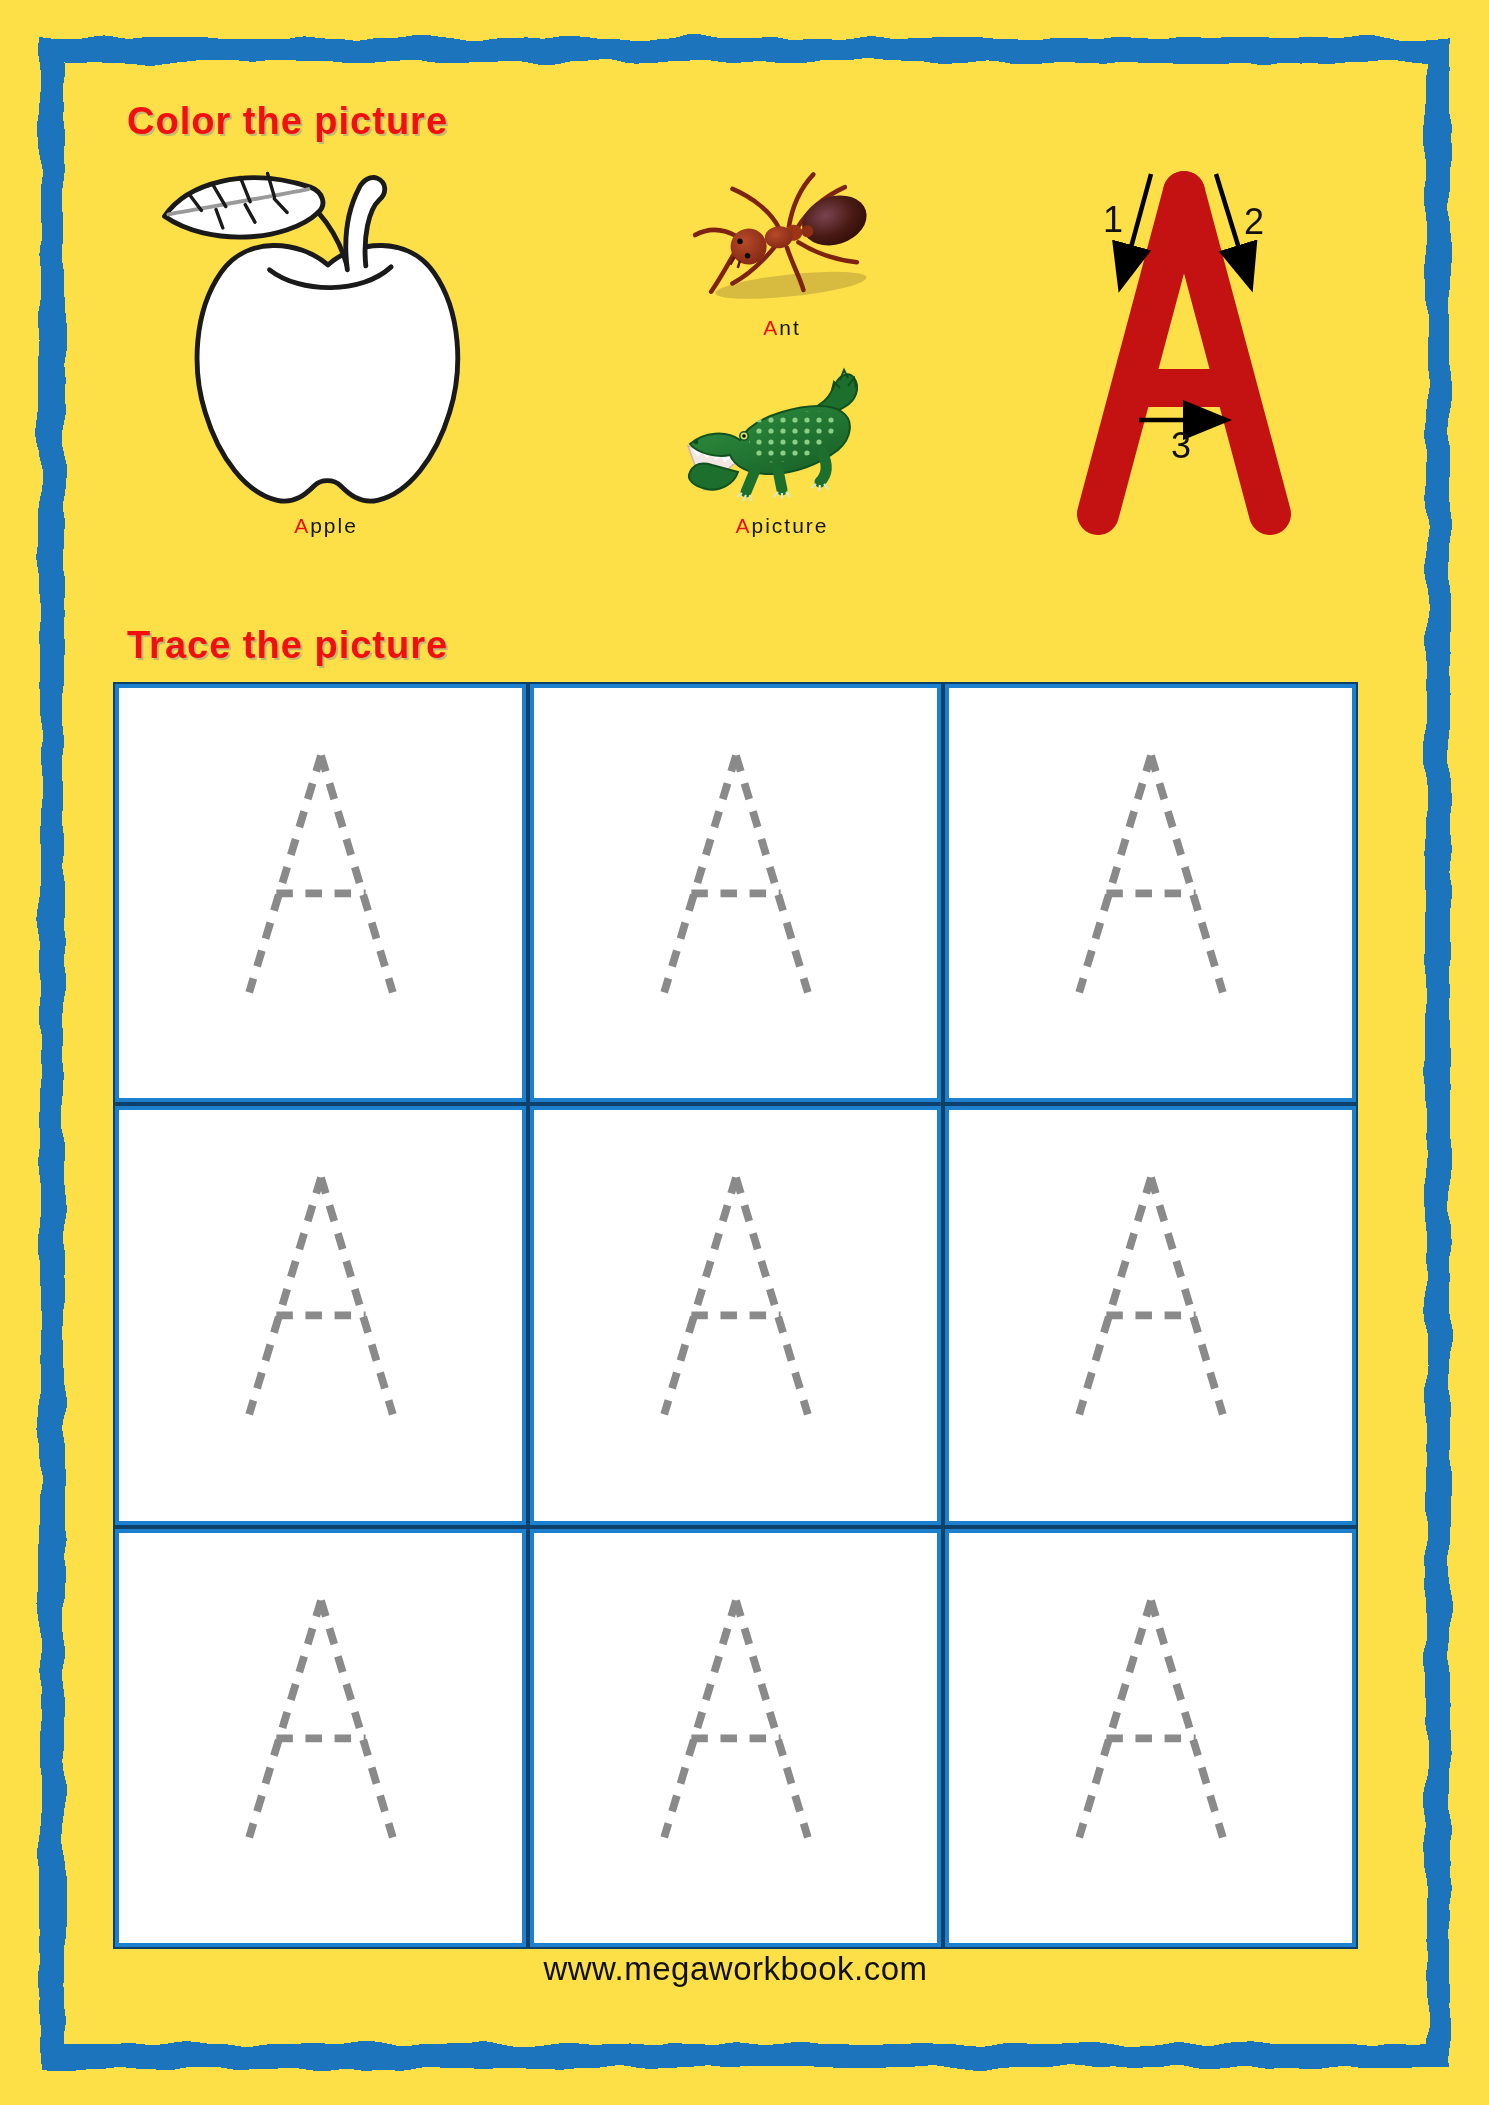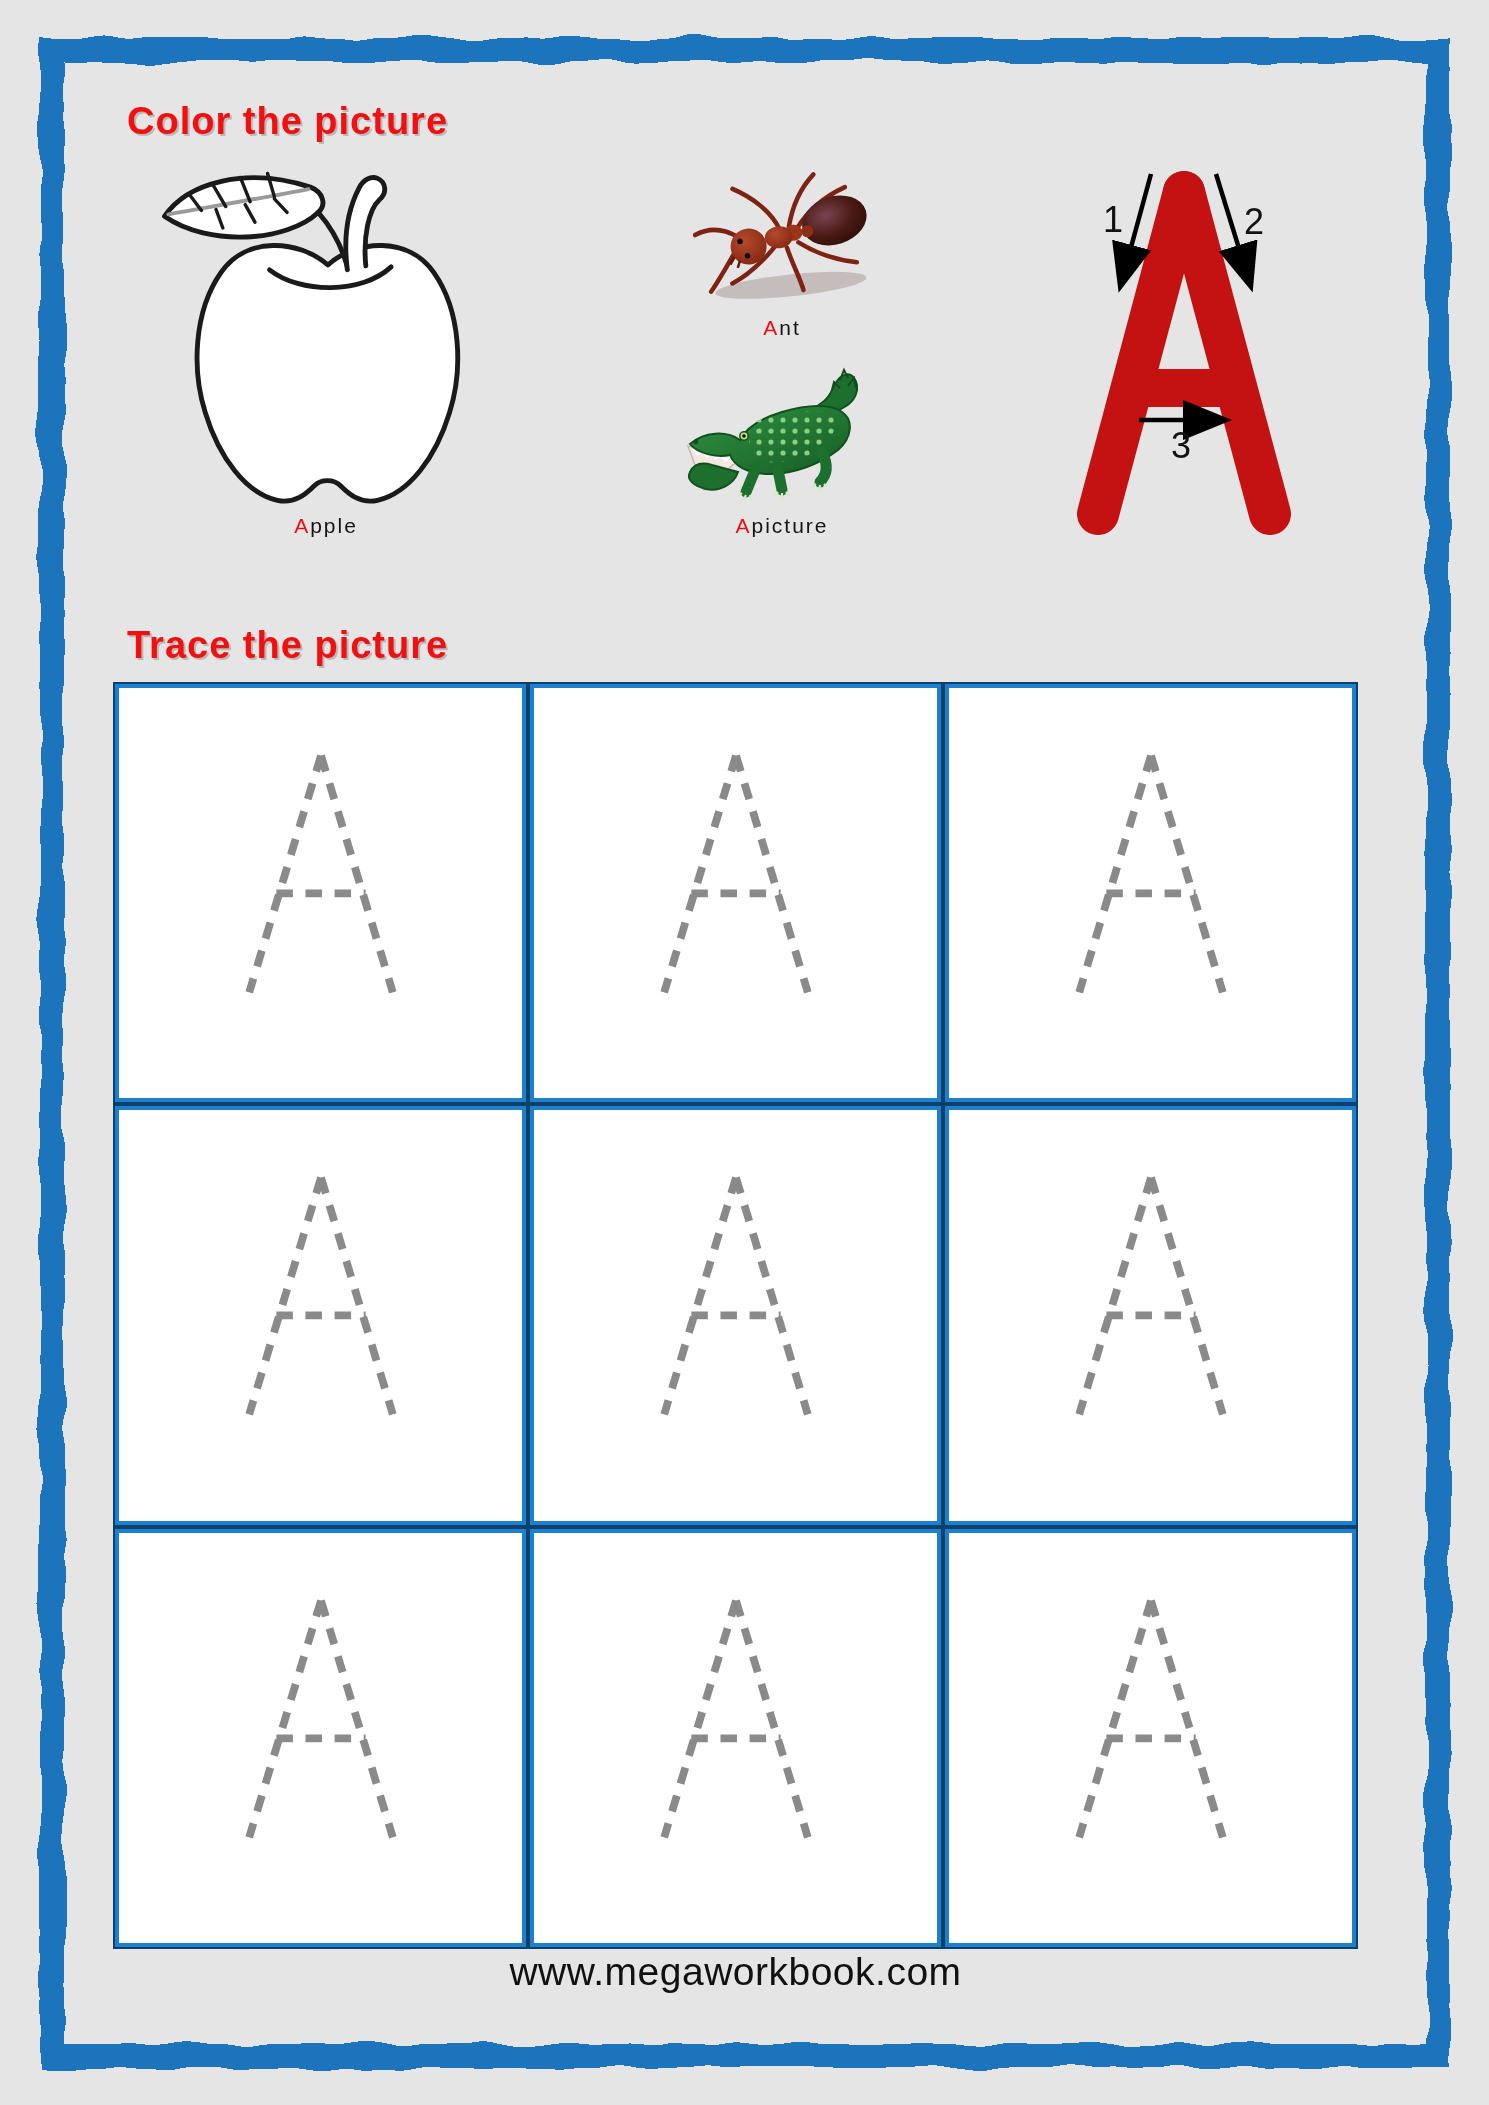--- a/index.html
+++ b/index.html
@@ -1,17 +1,17 @@
 <!DOCTYPE html>
 <html><head>
 <meta charset="utf-8">
 <style>
   html,body { margin:0; padding:0; background:#ffffff; }
   .page {
-    position:relative; width:1489px; height:2105px; background:#e5e5e5;
+    position:relative; width:1489px; height:2105px; background:#fde047;
     font-family:"Liberation Sans", sans-serif; overflow:hidden;
   }
   .frame-svg { position:absolute; left:0; top:0; width:1489px; height:2105px; pointer-events:none; }
 
   .heading {
     position:absolute; font-size:38px; font-weight:700; color:#f20f0f;
     letter-spacing:1px; text-shadow:2px 2px 0 rgba(150,150,150,.55);
     font-family:"Liberation Sans", sans-serif; white-space:nowrap;
   }
   #heading-color { left:127px; top:100px; }
@@ -41,21 +41,21 @@
     border:2px solid #0d4169;
     box-shadow:inset 0 0 0 4px #1c80cf;
     display:flex; justify-content:center; align-items:flex-start;
     padding-top:58px; box-sizing:border-box;
   }
   .traceA { width:176px; height:262px; }
   .dash { fill:none; stroke:#8a8a8a; stroke-width:8; stroke-dasharray:17 13; }
 
   .footer {
     position:absolute; left:113px; top:1950px; width:1245px; text-align:center;
-    font-size:39px; color:#111111; letter-spacing:0.5px;
+    font-size:33px; color:#111111; letter-spacing:0.5px;
   }
 </style>
 </head>
 <body>
 
 <div class="page">
 
   <svg class="frame-svg" viewBox="0 0 1489 2105">
     <defs>
       <filter id="rough" x="-5%" y="-5%" width="110%" height="110%">

